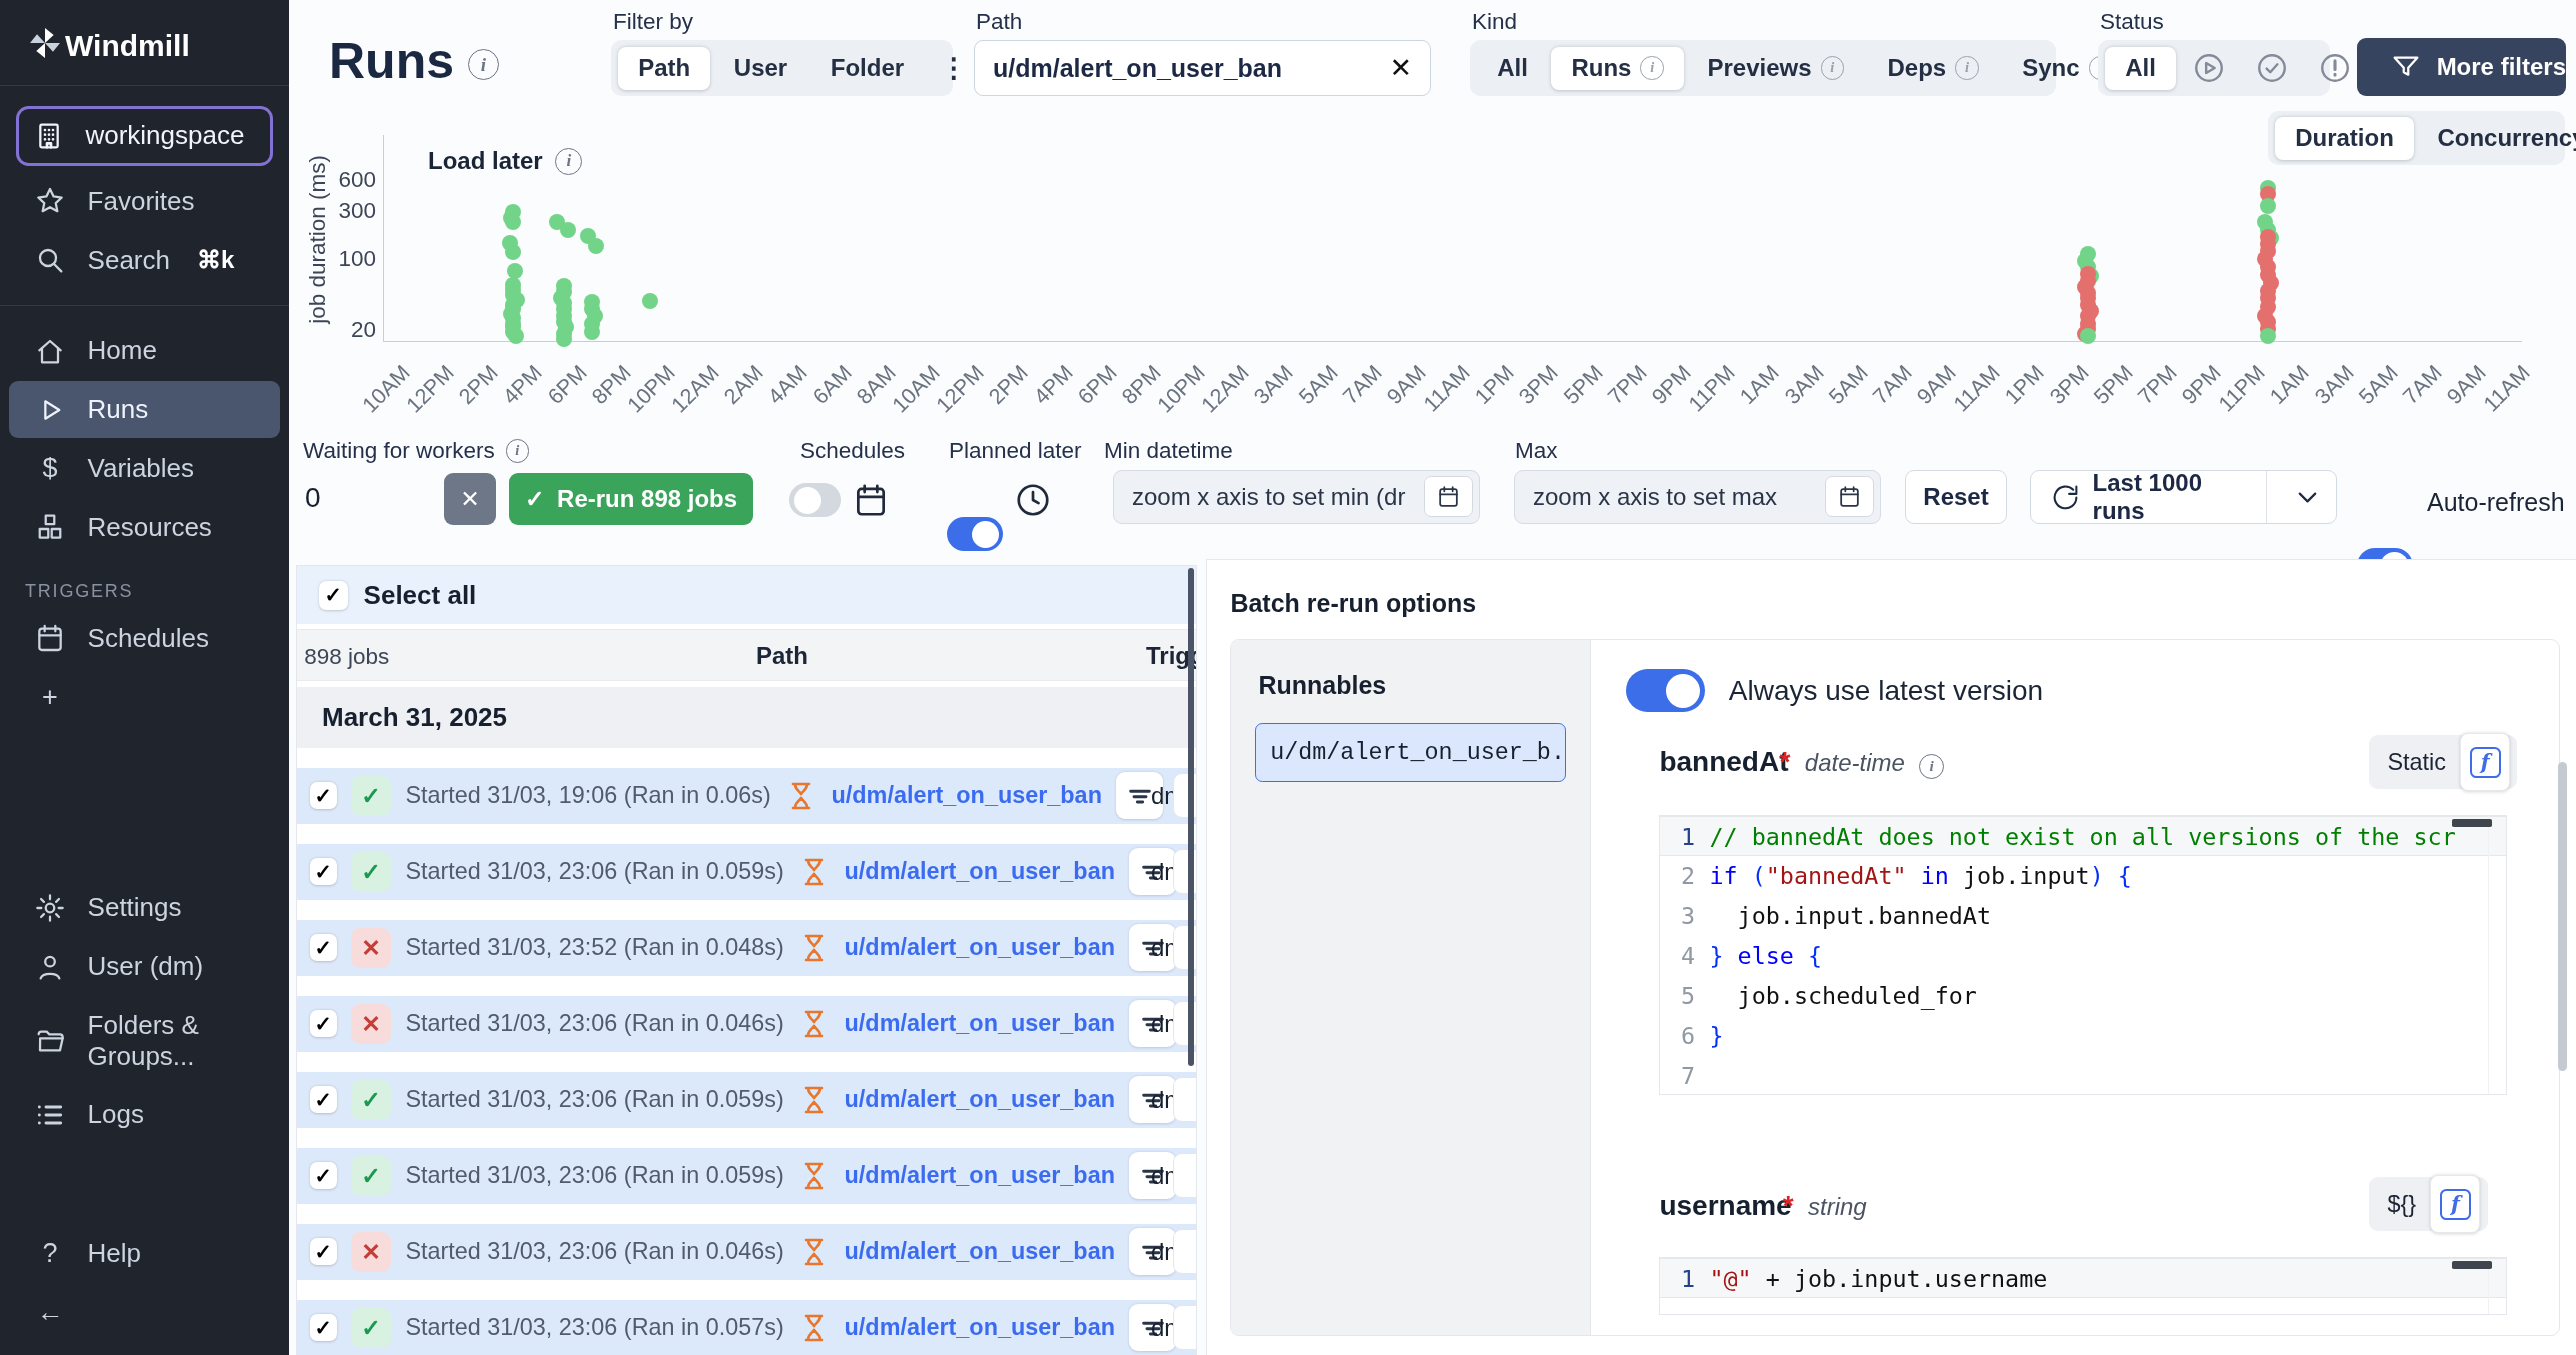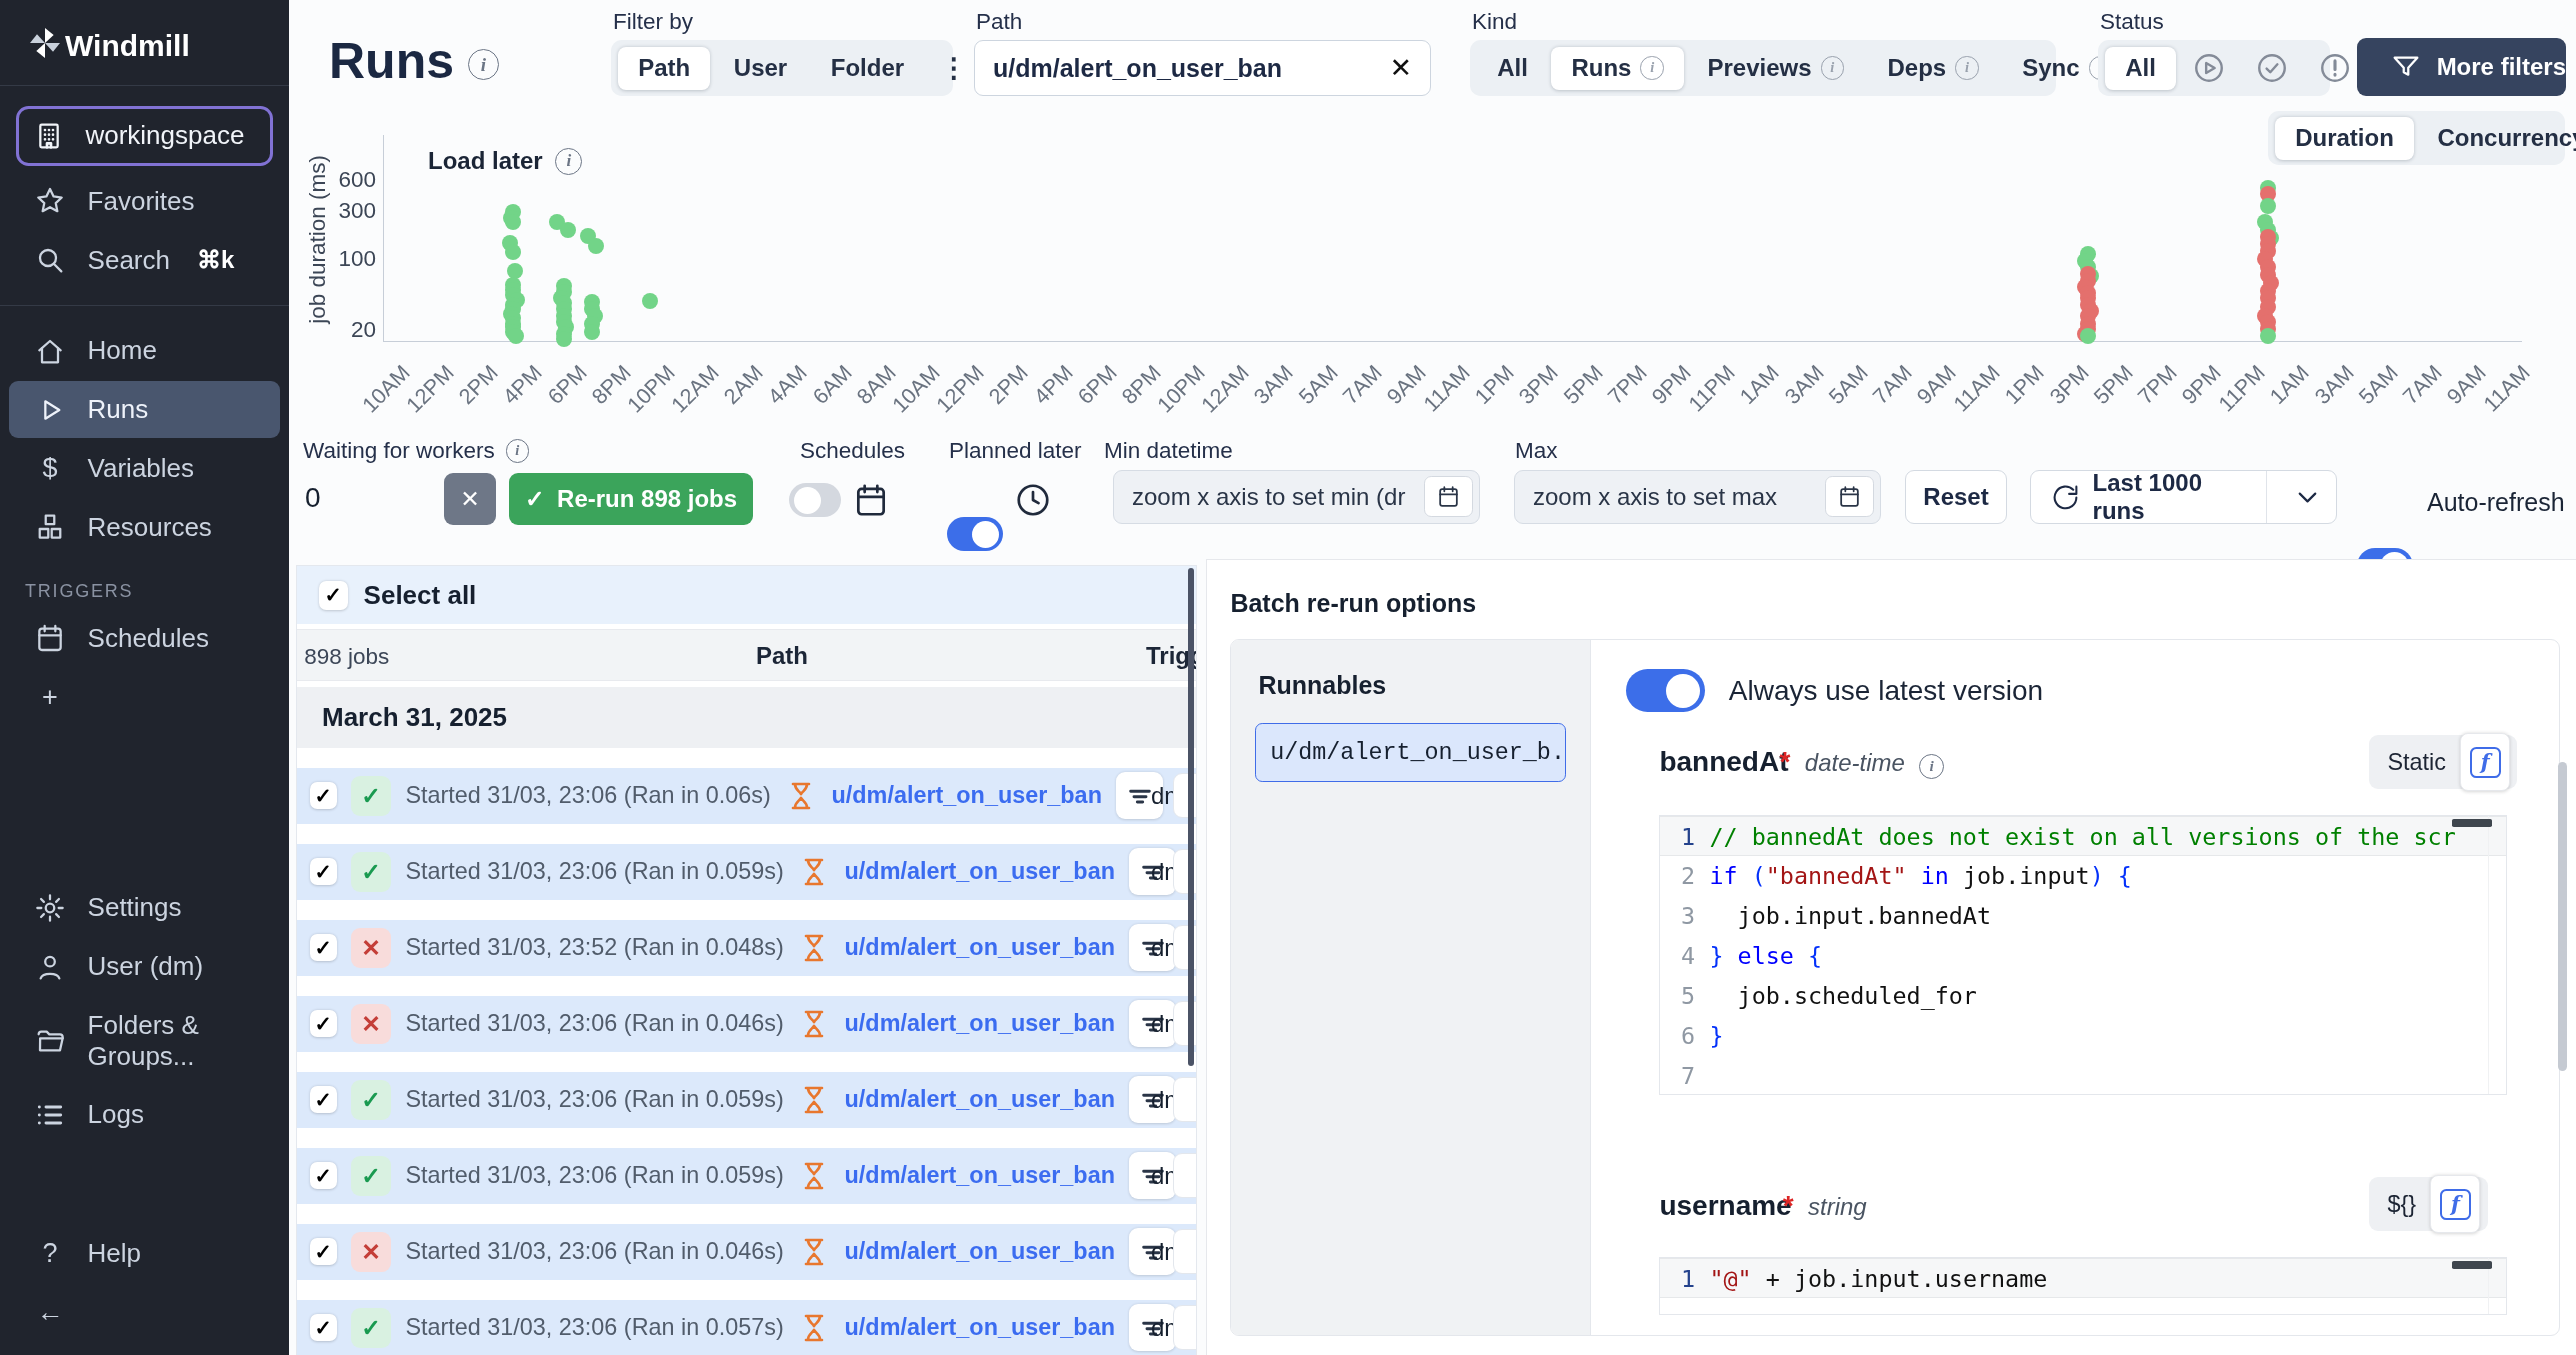--- a/index.html
+++ b/index.html
@@ -547,21 +547,21 @@
     <span class="h2">Path</span>
     <span class="h3">Trigger</span>
   </div>
   <div class="trow-date">
       <span>March 31, 2025</span>
     </div>
   <div id="rows">
   <div class="trow">
     <span class="cbx" style="width:27px;height:27px">✓</span>
     <span class="badge ok">✓</span>
-    <span class="start">Started 31/03, 23:06 (Ran in 0.06s)</span>
+    <span class="start">Started 31/03, 19:06 (Ran in 0.06s)</span>
     <span class="ic" style="width:32px;height:32px;color:#e8772e">
           <svg viewBox="0 0 24 24" style="stroke-width:2">
             <path d="M6 3h12M6 21h12M7.5 3c0 4.5 3.2 5.2 4.5 7.5 1.3-2.3 4.5-3 4.5-7.5M7.5 21c0-4.5 3.2-5.2 4.5-7.5 1.3 2.3 4.5 3 4.5 7.5"></path>
           </svg>
         </span>
     <span class="rlink">u/dm/alert_on_user_ban</span>
     <span class="bars-btn">
           <span class="ic ">
             <svg viewBox="0 0 24 24">
               <path d="M5 8.5h14M7.5 12.5h9M10 16.5h4" stroke-width="2.2"></path>

